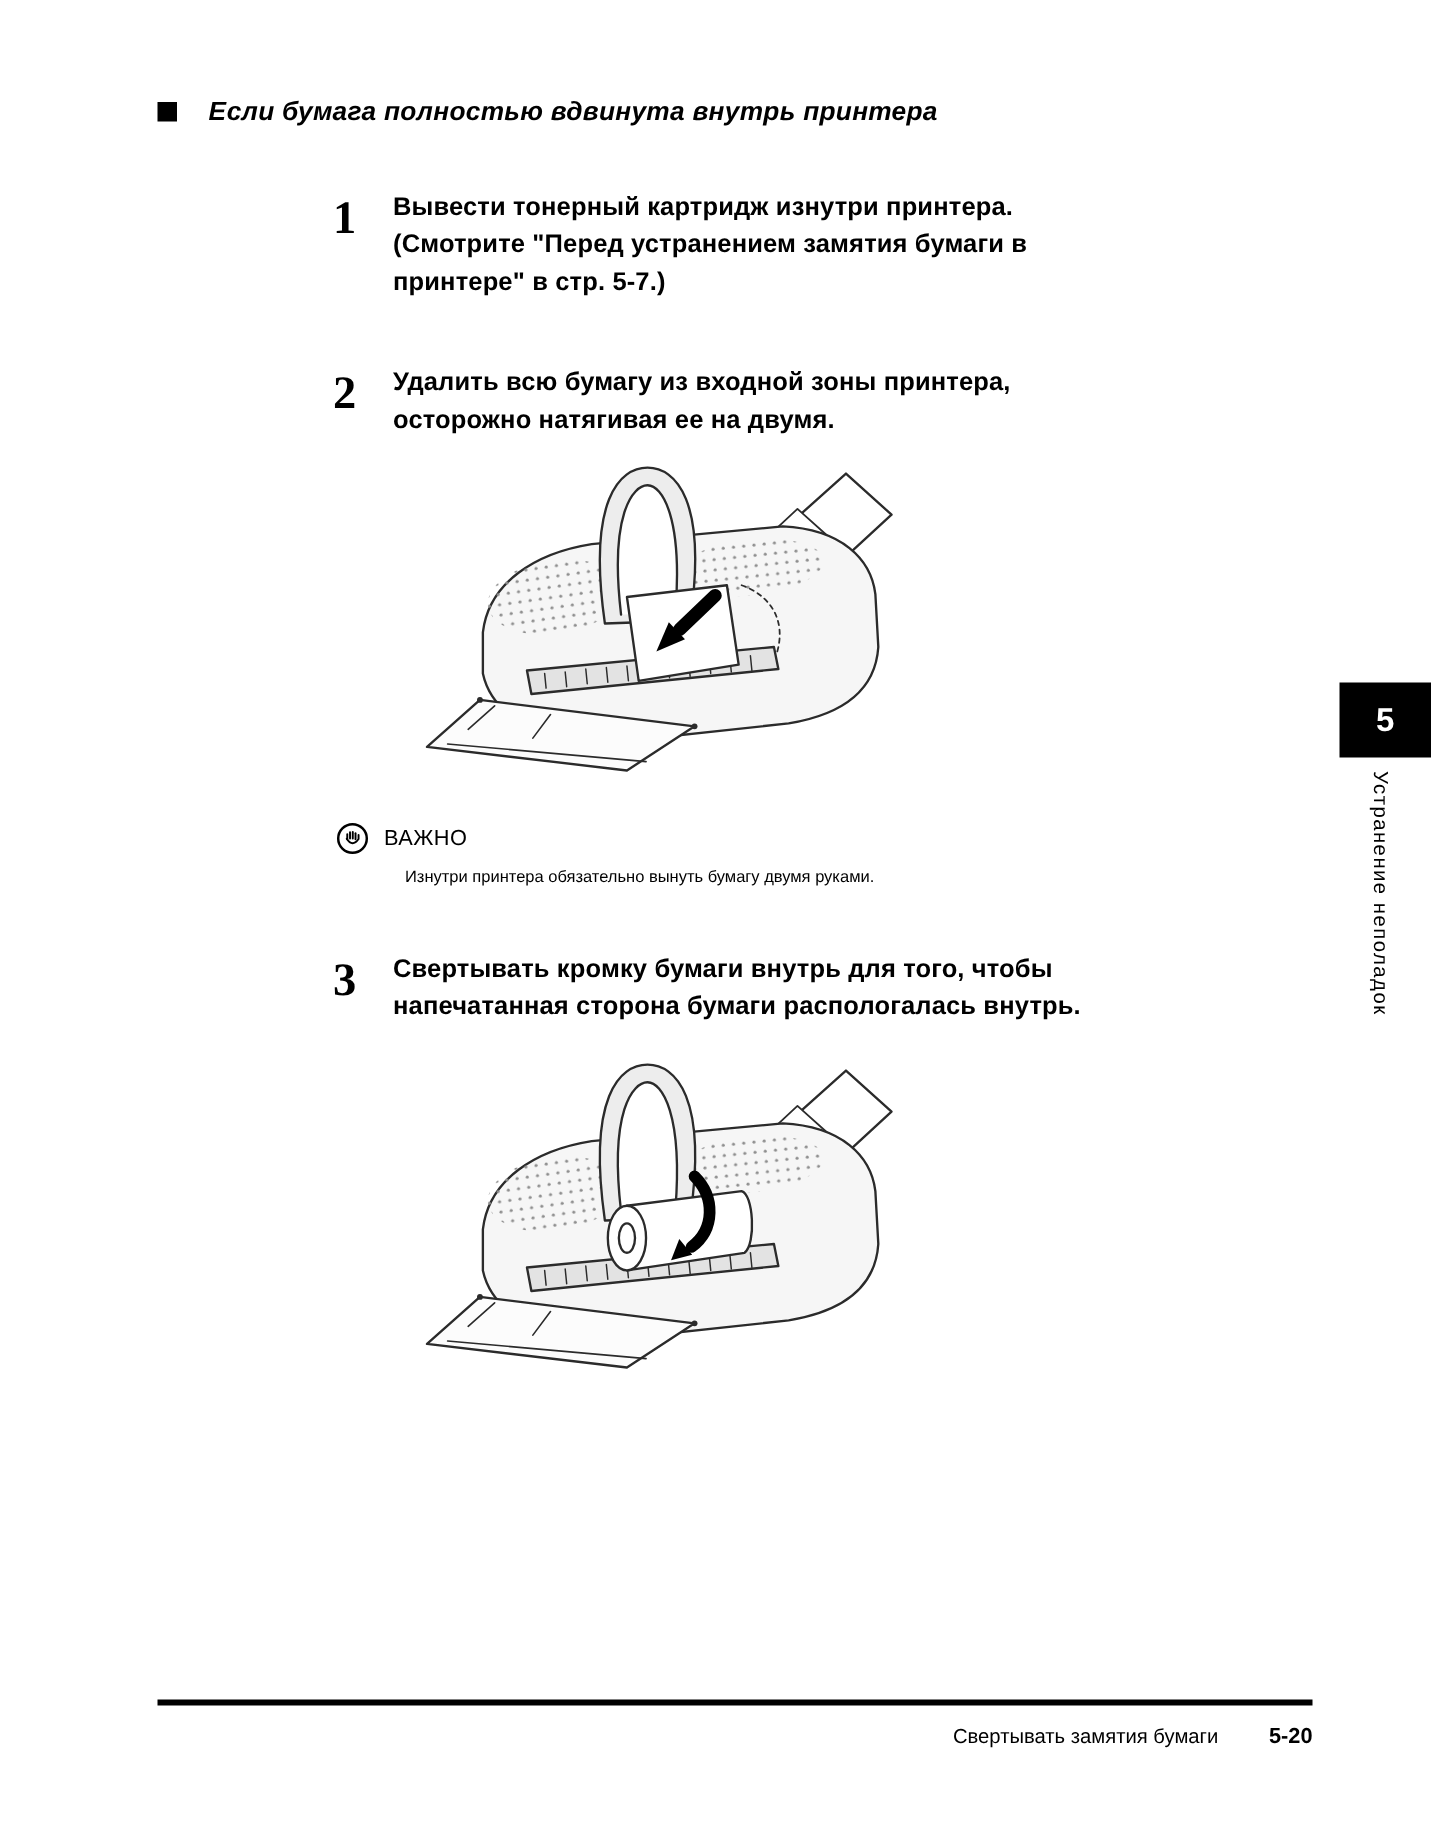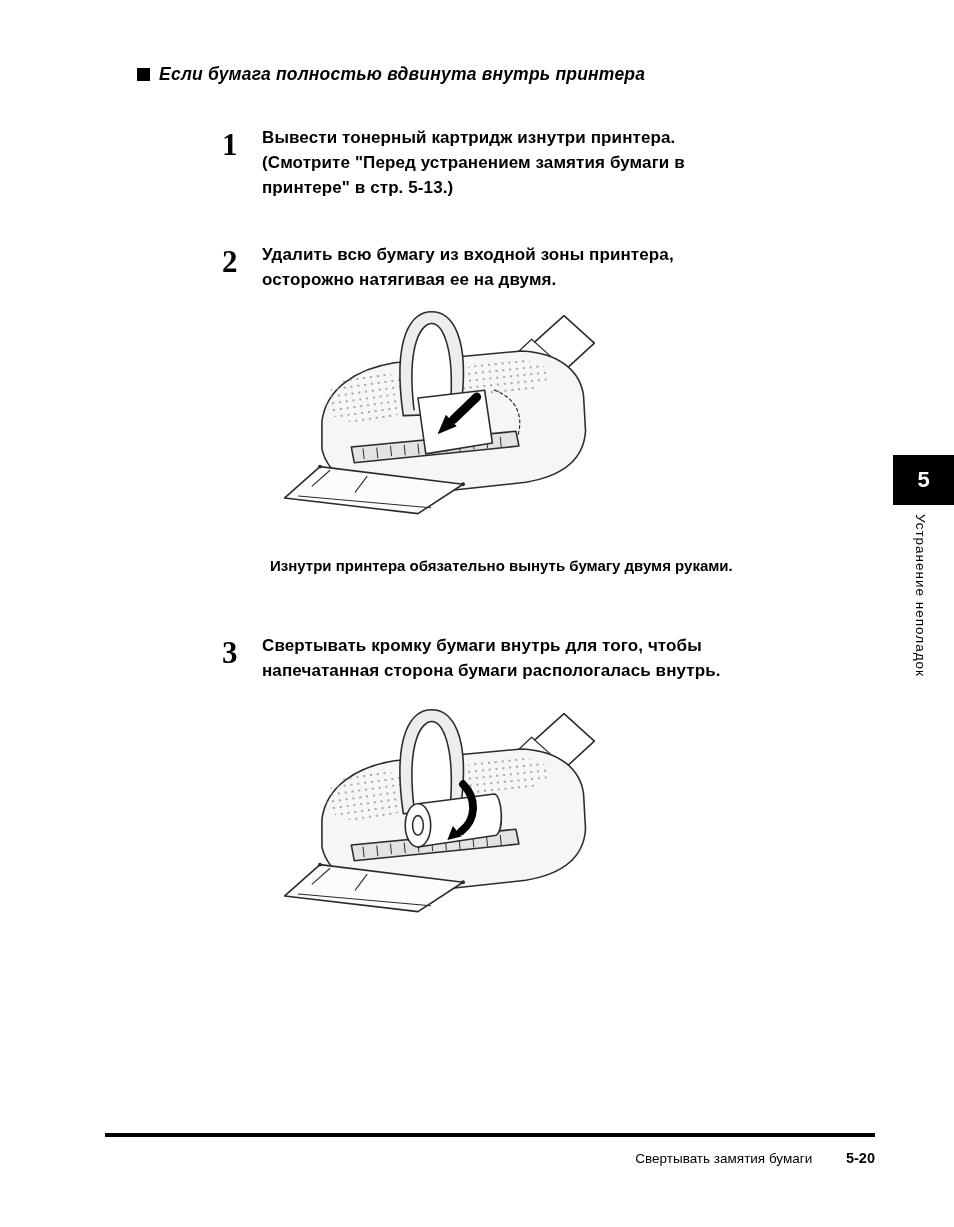--- a/index.html
+++ b/index.html
@@ -1,37 +1,37 @@
 <!DOCTYPE html>
 <html><head>
 <meta charset="utf-8">
 <style>
   * { margin:0; padding:0; box-sizing:border-box; }
   html,body { width:954px; height:1227px; background:#ffffff; }
   body { font-family:"Liberation Sans",sans-serif; color:#000; position:relative; overflow:hidden; }
 
-  .heading { position:absolute; left:105px; top:64px; display:flex; align-items:center; gap:9px;margin-left:32px; }
+  .heading { position:absolute; left:105px; top:64px; display:flex; align-items:center; gap:21px; }
   .sq { width:13px; height:13px; background:#000; display:inline-block; flex:0 0 13px; }
   .heading-text { font-size:17.5px; font-weight:bold; font-style:italic; letter-spacing:0.2px; }
 
   .step { position:absolute; left:222px; display:flex; }
   .step-num { font-family:"Liberation Serif",serif; font-size:31px; font-weight:bold; width:40px; flex:0 0 40px; line-height:1; padding-top:3px; }
   .step-text { font-size:17px; font-weight:bold; line-height:1.47; width:505px; letter-spacing:0.1px; }
   #step1 { top:126px; }
   #step2 { top:243px; }
   #step3 { top:634px; }
 
   .illus { position:absolute; left:268px; }
   #illus1 { top:300px; }
   #illus2 { top:698px; }
 
   .important { position:absolute; left:224px; top:548px; width:600px; }
   .important-head { display:flex; align-items:center; gap:10px; }
   .important-label { font-size:14.5px; letter-spacing:0.3px; }
-  .important-text { font-size:15px; margin:9px 0 0 46px;font-weight:bold; }
+  .important-text { font-size:11px; margin:9px 0 0 46px; }
 
   .chapter-tab { position:absolute; right:0; top:455px; width:61px; height:50px; background:#000; color:#fff;
     display:flex; align-items:center; justify-content:center; font-size:22px; font-weight:bold; }
   .chapter-title-vertical { position:absolute; top:514px; right:26px; writing-mode:vertical-rl;
     font-size:13.5px; letter-spacing:1px; }
 
   .footer-rule { position:absolute; left:105px; top:1133px; width:770px; height:4px; background:#000; }
   .footer-line { position:absolute; left:105px; top:1150px; width:770px; text-align:right; font-size:13.5px; }
   .footer-page { font-weight:bold; font-size:14.5px; margin-left:30px; }
 </style>
@@ -40,21 +40,21 @@
 
 <div class="page">
 
   <div class="heading">
     <span class="sq"></span>
     <span class="heading-text">Если бумага полностью вдвинута внутрь принтера</span>
   </div>
 
   <div class="step" id="step1">
     <div class="step-num">1</div>
-    <div class="step-text">Вывести тонерный картридж изнутри принтера. (Смотрите "Перед устранением замятия бумаги в принтере" в стр. 5-13.)</div>
+    <div class="step-text">Вывести тонерный картридж изнутри принтера. (Смотрите "Перед устранением замятия бумаги в принтере" в стр. 5-7.)</div>
   </div>
 
   <div class="step" id="step2">
     <div class="step-num">2</div>
     <div class="step-text">Удалить всю бумагу из входной зоны принтера, осторожно натягивая ее на двумя.</div>
   </div>
 
   <div class="illus" id="illus1">
     <svg width="345" height="245" viewBox="0 0 350 250">
       <defs>
@@ -78,20 +78,33 @@
         <polygon points="172,137 191.5,128.8 180.5,117.2" fill="#000000" stroke="none"></polygon>
         <polygon points="52,170 16,202 152,218 198,188" fill="#fcfcfc"></polygon>
         <path d="M30,200 L165,212 M62,174 L44,190 M100,180 L88,196" stroke-width="1.1"></path>
         <circle cx="52" cy="170" r="2" fill="#2b2b2b" stroke="none"></circle>
         <circle cx="198" cy="188" r="2" fill="#2b2b2b" stroke="none"></circle>
       </g>
     </svg>
   </div>
 
   <div class="important">
+    <div class="important-head">
+      <svg viewBox="0 0 24 24" width="22" height="22">
+        <circle cx="12" cy="12" r="10.4" fill="#ffffff" stroke="#000000" stroke-width="1.8"></circle>
+        <g stroke="#000000" stroke-width="1.4" stroke-linecap="round" fill="none">
+          <path d="M8.2 12.5 V8.8"></path>
+          <path d="M10.2 12 V7.4"></path>
+          <path d="M12.2 12 V7.2"></path>
+          <path d="M14.2 12.5 V8.2"></path>
+          <path d="M7.8 12.2 q4.2 6.4 8.6 0.2 v-3"></path>
+        </g>
+      </svg>
+      <span class="important-label">ВАЖНО</span>
+    </div>
     <div class="important-text">Изнутри принтера обязательно вынуть бумагу двумя руками.</div>
   </div>
 
   <div class="step" id="step3">
     <div class="step-num">3</div>
     <div class="step-text">Свертывать кромку бумаги внутрь для того, чтобы напечатанная сторона бумаги распологалась внутрь.</div>
   </div>
 
   <div class="illus" id="illus2">
     <svg width="345" height="245" viewBox="0 0 350 250">

